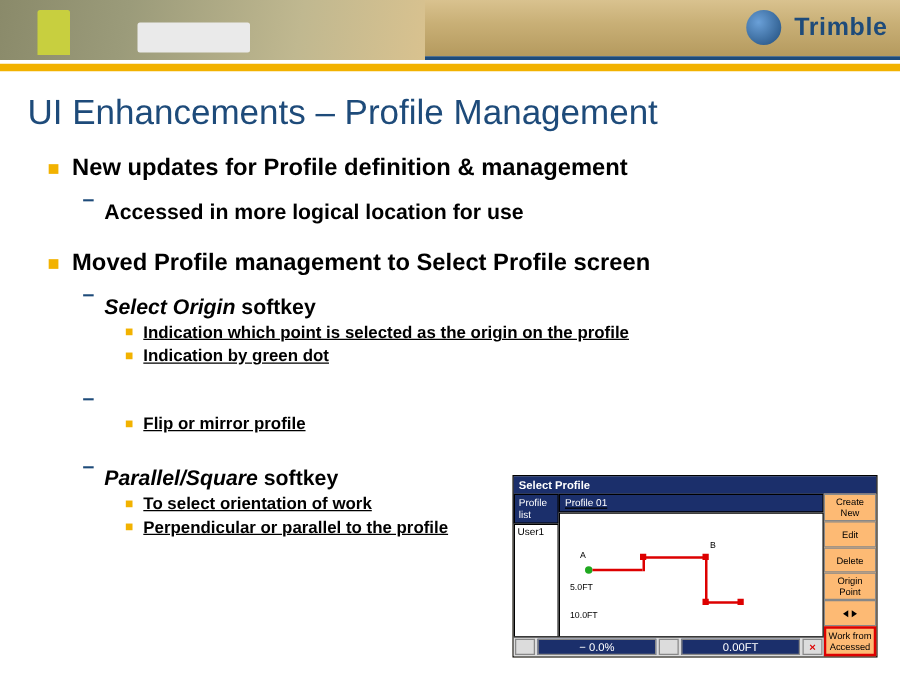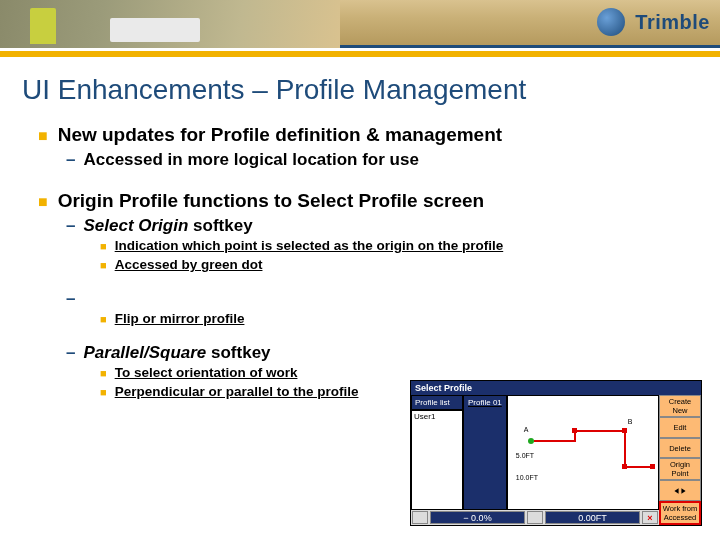--- a/index.html
+++ b/index.html
@@ -13,34 +13,34 @@
   .trimble-globe { width: 28px; height: 28px; border-radius: 50%; background: radial-gradient(circle at 35% 35%, #6aa0d8, #1e4b7a); position: relative; }
   .trimble-text { font-weight: bold; font-size: 20px; color: #1e4b7a; letter-spacing: 0.5px; }
   .yellow-stripe { position: absolute; left: 0; top: 51px; width: 100%; height: 6px; background: #f2b200; }
   .title { margin: 26px 0 0 22px; font-size: 28px; color: #1e4b7a; font-weight: normal; }
   .content { margin: 18px 0 0 38px; }
   .bullet-l1 { margin: 6px 0 2px 0; display: flex; align-items: flex-start; }
   .sq { color: #f2b200; font-size: 16px; margin-right: 10px; line-height: 24px; }
   .l1-text { font-size: 19px; font-weight: bold; color: #000; }
   .bullet-l2 { margin: 2px 0 2px 28px; display: flex; align-items: flex-start; }
   .dash { color: #1e4b7a; font-size: 17px; margin-right: 8px; font-weight: bold; }
-  .l2-text { font-size: 17px; font-weight: bold; color: #000; }
+  .l2-text { font-size: 17px; font-weight: bold; color: #000; margin-top: 10px; }
   .l2-text .ital { font-style: italic; }
   .l2-plain { font-weight: bold; }
   .bullet-l3 { margin: 2px 0 1px 62px; display: flex; align-items: flex-start; }
   .sq3 { color: #f2b200; font-size: 11px; margin-right: 8px; line-height: 17px; }
   .l3-text { font-size: 13.5px; font-weight: bold; color: #000; text-decoration: underline; }
   .gap { height: 12px; }
   .screenshot { position: absolute; right: 18px; bottom: 14px; width: 292px; height: 146px; border: 1px solid #000; background: #efe7cf; font-size: 9px; }
   .ss-title { background: #1b2f6b; color: #fff; padding: 2px 4px; font-weight: bold; font-size: 9px; }
   .ss-body { display: flex; height: calc(100% - 14px); }
-  .ss-left { width: 52px; display: flex; flex-direction: column; }
+  .ss-left { width: 36px; display: flex; flex-direction: column; }
   .ss-tab { background: #1b2f6b; color: #fff; font-size: 8px; padding: 2px 3px; border: 1px solid #000; }
   .ss-list { background: #fff; flex: 1; border: 1px solid #000; font-size: 8px; padding: 1px 2px; }
-  .ss-mid { flex: 1; display: flex; flex-direction: row; text-decoration: underline; }
+  .ss-mid { flex: 1; display: flex; flex-direction: column; text-decoration: underline; }
   .ss-mid-title { background: #1b2f6b; color: #fff; font-size: 8px; padding: 2px 4px; border: 1px solid #000; }
   .ss-canvas { flex: 1; background: #fff; border: 1px solid #000; position: relative; }
   .pt-green { position: absolute; width: 6px; height: 6px; border-radius: 50%; background: #1fa81f; }
   .pt-red { position: absolute; width: 5px; height: 5px; background: #d00; }
   .ln-red { position: absolute; background: #d00; }
   .lbl { position: absolute; font-size: 7px; color: #000; }
   .ss-right { width: 42px; display: flex; flex-direction: column; }
   .ss-btn { flex: 1; background: #fdba74; border: 1px solid #888; font-size: 7.5px; display: flex; align-items: center; justify-content: center; text-align: center; padding: 1px; }
   .ss-btn.hl { border: 2px solid #d00; }
   .ss-foot { position: absolute; bottom: 0; left: 0; width: calc(100% - 42px); height: 16px; background: #dcdcdc; border-top: 1px solid #000; display: flex; justify-content: center; }
@@ -74,37 +74,37 @@
     <div class="bullet-l2">
       <span class="dash">–</span>
       <span class="l2-text l2-plain">Accessed in more logical location for use</span>
     </div>
 
     <div class="gap"></div>
 
     <div class="bullet-l1">
       <span class="sq">■</span>
       <span class="l1-text">
-        <span>Origin Profile functions to </span><span class="ital">Select Profile</span><span> screen</span>
+        <span>Moved Profile management to </span><span class="ital">Select Profile</span><span> screen</span>
       </span>
     </div>
 
     <div class="bullet-l2">
       <span class="dash">–</span>
       <span class="l2-text">
         <span class="ital">Select Origin</span><span> softkey</span>
       </span>
     </div>
     <div class="bullet-l3">
       <span class="sq3">■</span>
       <span class="l3-text">Indication which point is selected as the origin on the profile</span>
     </div>
     <div class="bullet-l3">
       <span class="sq3">■</span>
-      <span class="l3-text">Accessed by green dot</span>
+      <span class="l3-text">Indication by green dot</span>
     </div>
 
     <div class="gap"></div>
 
     <div class="bullet-l2">
       <span class="dash">–</span>
     </div>
     <div class="bullet-l3">
       <span class="sq3">■</span>
       <span class="l3-text">Flip or mirror profile</span>

